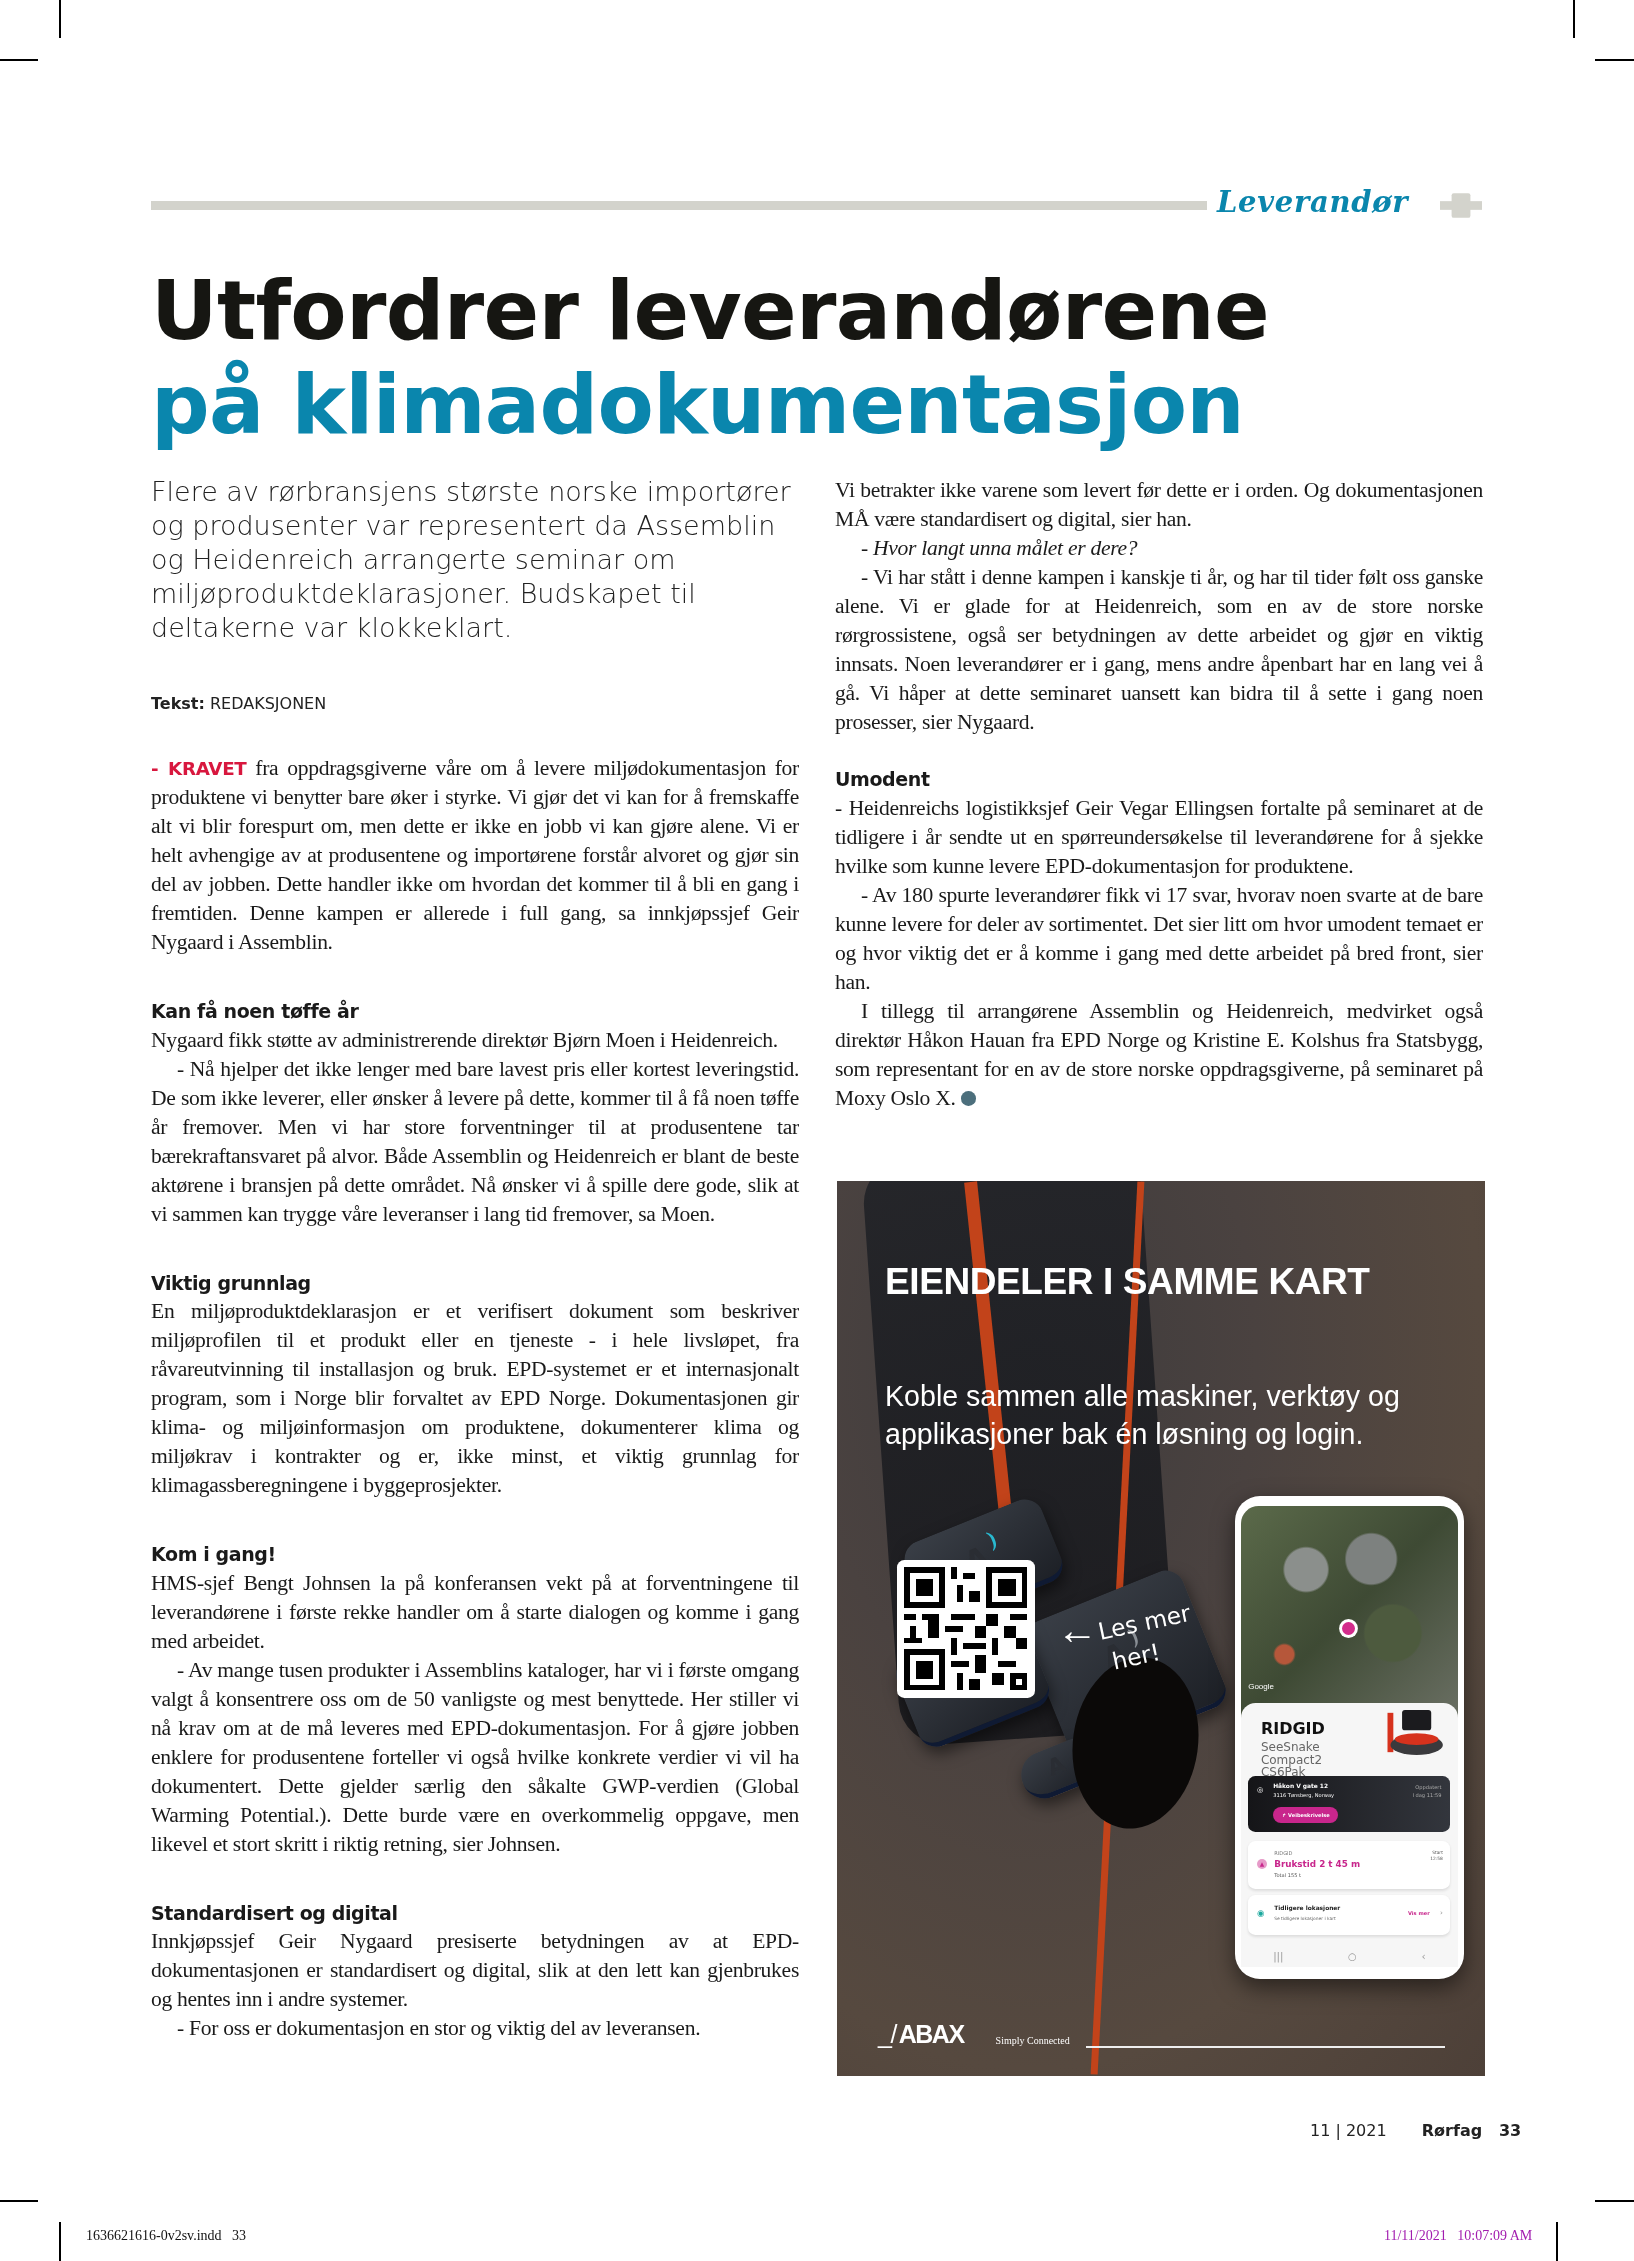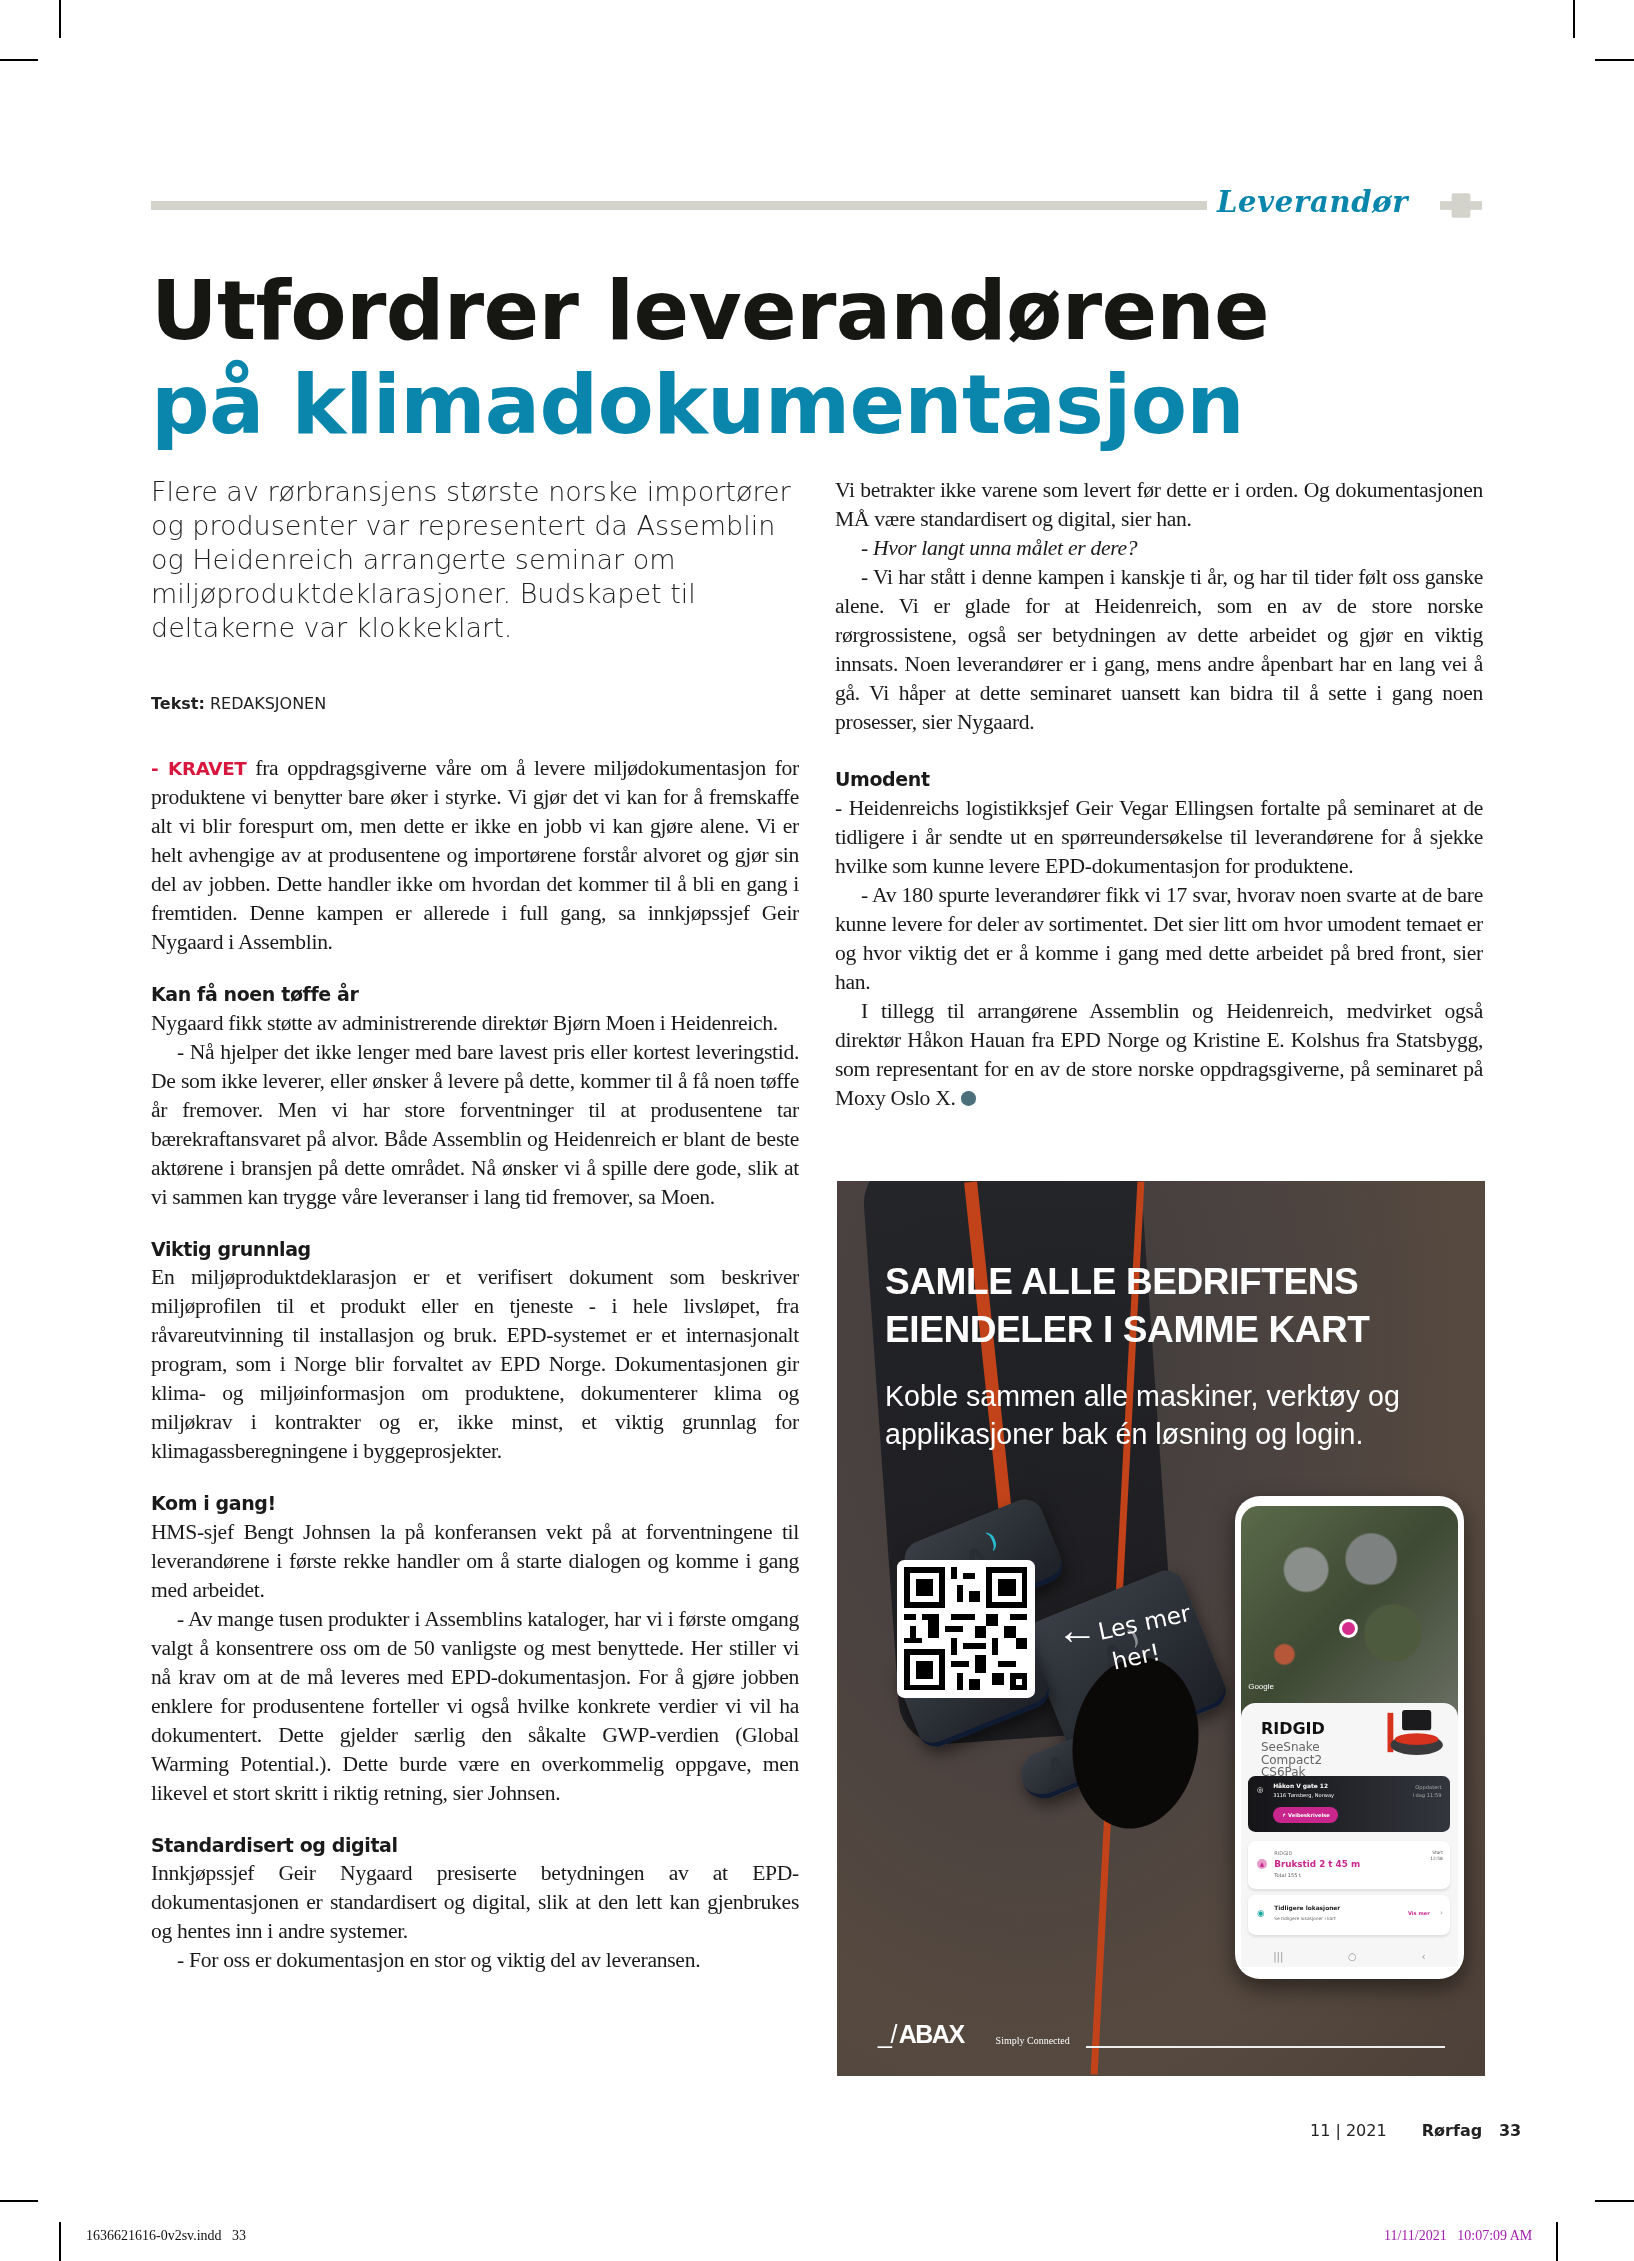--- a/index.html
+++ b/index.html
@@ -19,21 +19,21 @@
 
   .lead { position: absolute; left: 151px; top: 475px; width: 659px; font-family: "DejaVu Sans", sans-serif; font-weight: 200; font-size: 27px; line-height: 34px; color: #222; }
   .byline { position: absolute; left: 151px; top: 694px; font-family: "DejaVu Sans", sans-serif; font-size: 16px; color: #222; }
   .byline b { font-weight: bold; }
 
   .col { position: absolute; font-family: "Liberation Serif", serif; font-size: 21.6px; line-height: 29px; color: #1a1a1a; text-align: justify; letter-spacing: -0.3px; }
   .col-left { left: 151px; top: 754px; width: 648px; }
   .col-right { left: 835px; top: 476px; width: 648px; }
   .col p { margin: 0; }
   .col p.indent { text-indent: 26px; }
-  .col h3 { font-family: "DejaVu Sans", sans-serif; font-weight: bold; font-size: 19px; line-height: 28.6px; margin-top: 23px; letter-spacing: -0.4px; }
+  .col h3 { font-family: "DejaVu Sans", sans-serif; font-weight: bold; font-size: 19px; line-height: 28.6px; margin-top: 40px; letter-spacing: -0.4px; }
   .kravet { font-family: "DejaVu Sans", sans-serif; font-weight: bold; color: #d8173e; font-size: 18.3px; }
   .endmark { display: inline-block; width: 14.7px; height: 14.7px; border-radius: 50%; background: #4c6f7c; margin-left: 5.9px; vertical-align: -1.5px; }
   em { font-style: italic; }
 
   
   .ad { position: absolute; left: 837px; top: 1181px; width: 648px; height: 895px; overflow: hidden;
         background: radial-gradient(ellipse at 30% 20%, #3e3b3c 0%, #4a4240 35%, #56493f 70%, #4d4038 100%); }
   .ad-case { position: absolute; left: 44px; top: -29px; width: 278px; height: 586px; background: linear-gradient(180deg,#1f2126,#15161a); border-radius: 44px; transform: rotate(-4deg); opacity: .85; }
   .ad-hose { position: absolute; width: 7.3px; background: #c2431a; }
   .ad-headline { position: absolute; left: 48px; top: 77px; font-family: "Liberation Sans", sans-serif; font-weight: bold; font-size: 37px; line-height: 48px; color: #ffffff; letter-spacing: -0.4px; }
@@ -148,21 +148,20 @@
   <p class="indent">- Av 180 spurte leverandører fikk vi 17 svar, hvorav noen svarte at de bare kunne levere for deler av sortimentet. Det sier litt om hvor umodent temaet er og hvor viktig det er å komme i gang med dette arbeidet på bred front, sier han.</p>
   <p class="indent"><span>I tillegg til arrangørene Assemblin og Heidenreich, medvirket også direktør Håkon Hauan fra EPD Norge og Kristine E. Kolshus fra Statsbygg, som representant for en av de store norske oppdragsgiverne, på seminaret på Moxy Oslo X.</span><span class="endmark"></span></p>
 </div>
 
 <div class="ad">
   <div class="ad-case"></div>
   <div class="ad-hose" style="left:277px;top:0;height:894px;transform:rotate(3deg);"></div>
   <div class="ad-hose" style="left:147px;top:0;height:381px;width:13px;transform:rotate(-6deg);"></div>
 
   <div class="ad-headline">
-    <div>SAMLE ALLE BEDRIFTENS</div>
     <div>EIENDELER I SAMME KART</div>
   </div>
   <div class="ad-sub">
     <div>Koble sammen alle maskiner, verktøy og</div>
     <div>applikasjoner bak én løsning og login.</div>
   </div>
 
   <div class="device" style="left:73px;top:337px;width:147px;height:88px;transform:rotate(-22deg);">
     <span class="logo" style="left:57px;top:22px">A</span>
       <span class="wifi" style="left:86px;top:13px">)</span>

